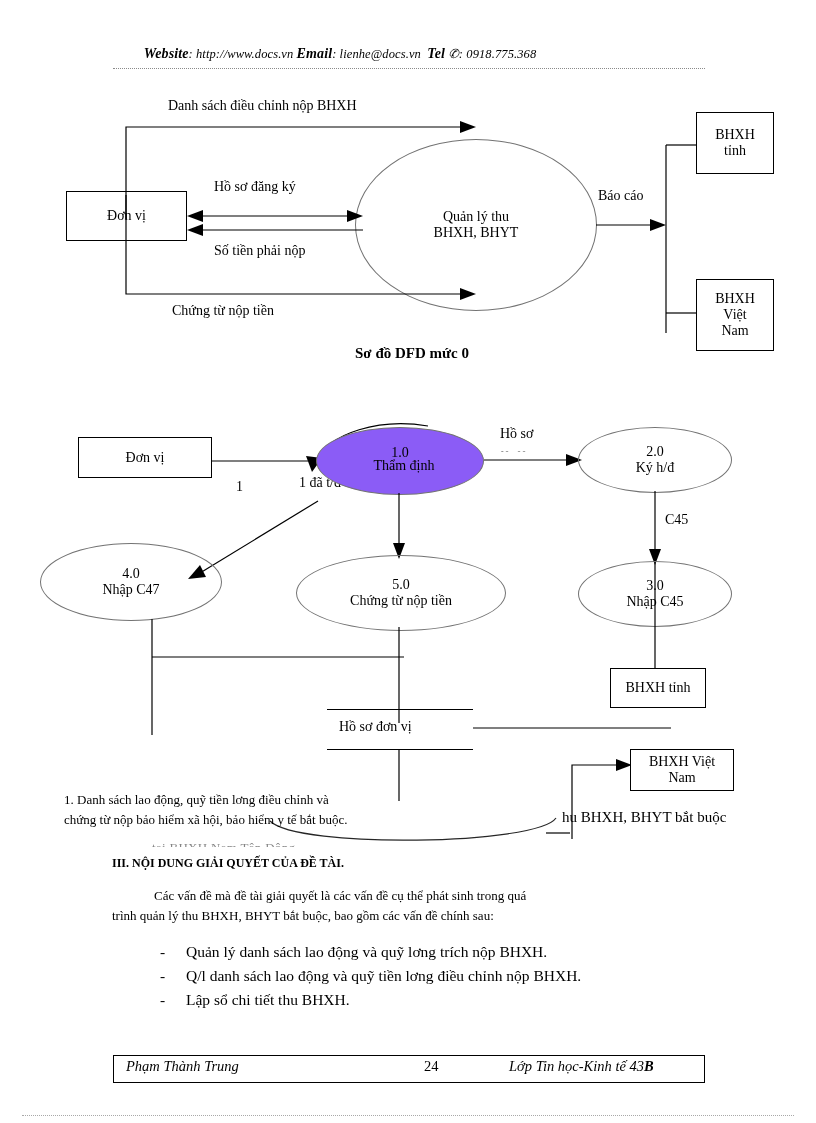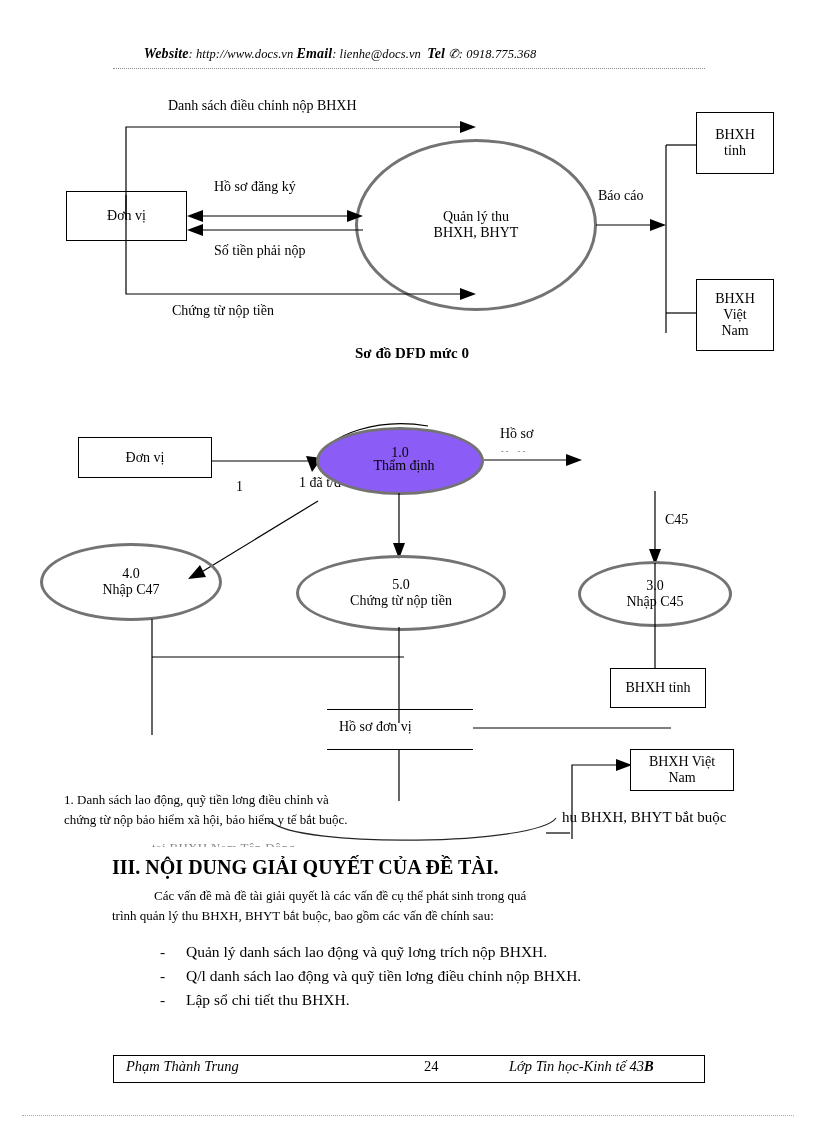--- a/index.html
+++ b/index.html
@@ -42,21 +42,21 @@
     box-sizing: border-box;
     display: flex;
     align-items: center;
     justify-content: center;
     text-align: center;
     line-height: 1.12;
     font-size: 14px;
     background: #fff;
   }
   .ellipse {
-    border: 3px solid #737373;
+    border: 1px solid #737373;
     border-radius: 50%;
     box-sizing: border-box;
     display: flex;
     align-items: center;
     justify-content: center;
     text-align: center;
     line-height: 1.16;
     font-size: 14px;
     background: transparent;
   }
@@ -78,21 +78,21 @@
     font-size: 15px;
     white-space: nowrap;
   }
   .bodytext {
     font-size: 13px;
     line-height: 1.52;
     text-align: justify;
   }
   .heading {
     font-weight: bold;
-    font-size: 20px;
+    font-size: 12px;
     white-space: nowrap;
   }
   .bullet-row { display: flex; font-size: 15.5px; line-height: 1.55; }
   .bullet-dash { width: 26px; flex: 0 0 26px; }
 
   .ghost {
     opacity: 0.48;
     filter: blur(0.4px);
     font-size: 13px;
     white-space: nowrap;
@@ -217,20 +217,24 @@
       <span style="position:relative; left:4px; top:-3px;">Thẩm định</span>
     </div>
 
     <div class="abs lbl" style="left:500px; top:11px;">Hồ sơ</div>
     <div class="abs ghost ghost-clip" style="left:500px; top:30px; width:60px;">••&nbsp;&nbsp;••</div>
     <svg class="abs arrow-svg" style="left:484px; top:40px; width:100px; height:12px;" width="100" height="12">
       <line x1="0" y1="5" x2="88" y2="5"></line>
       <polygon points="98,5 82,-1 82,11"></polygon>
     </svg>
 
+    <div class="abs ellipse" style="left:578px; top:12px; width:154px; height:66px; flex-direction:column;">
+      <span>2.0</span>
+      <span>Ký h/đ</span>
+    </div>
 
     <svg class="abs arrow-svg" style="left:648px; top:76px; width:14px; height:76px;" width="14" height="76">
       <line x1="7" y1="0" x2="7" y2="64"></line>
       <polygon points="7,74 1,58 13,58"></polygon>
     </svg>
     <div class="abs lbl" style="left:665px; top:97px;">C45</div>
 
     <div class="abs ellipse" style="left:578px; top:146px; width:154px; height:66px; flex-direction:column;">
       <span>3.0</span>
       <span>Nhập C45</span>

